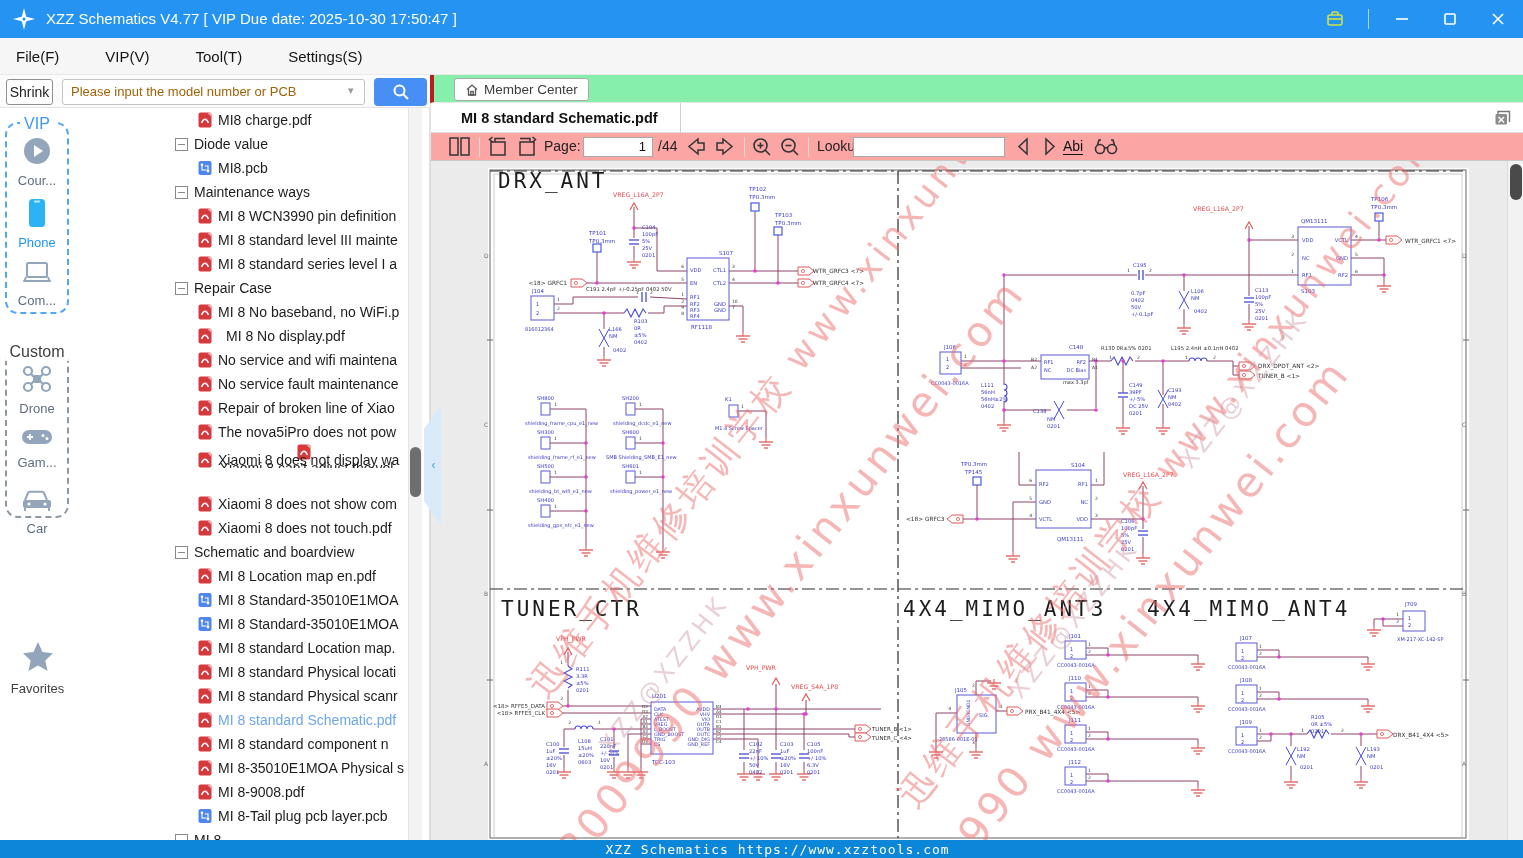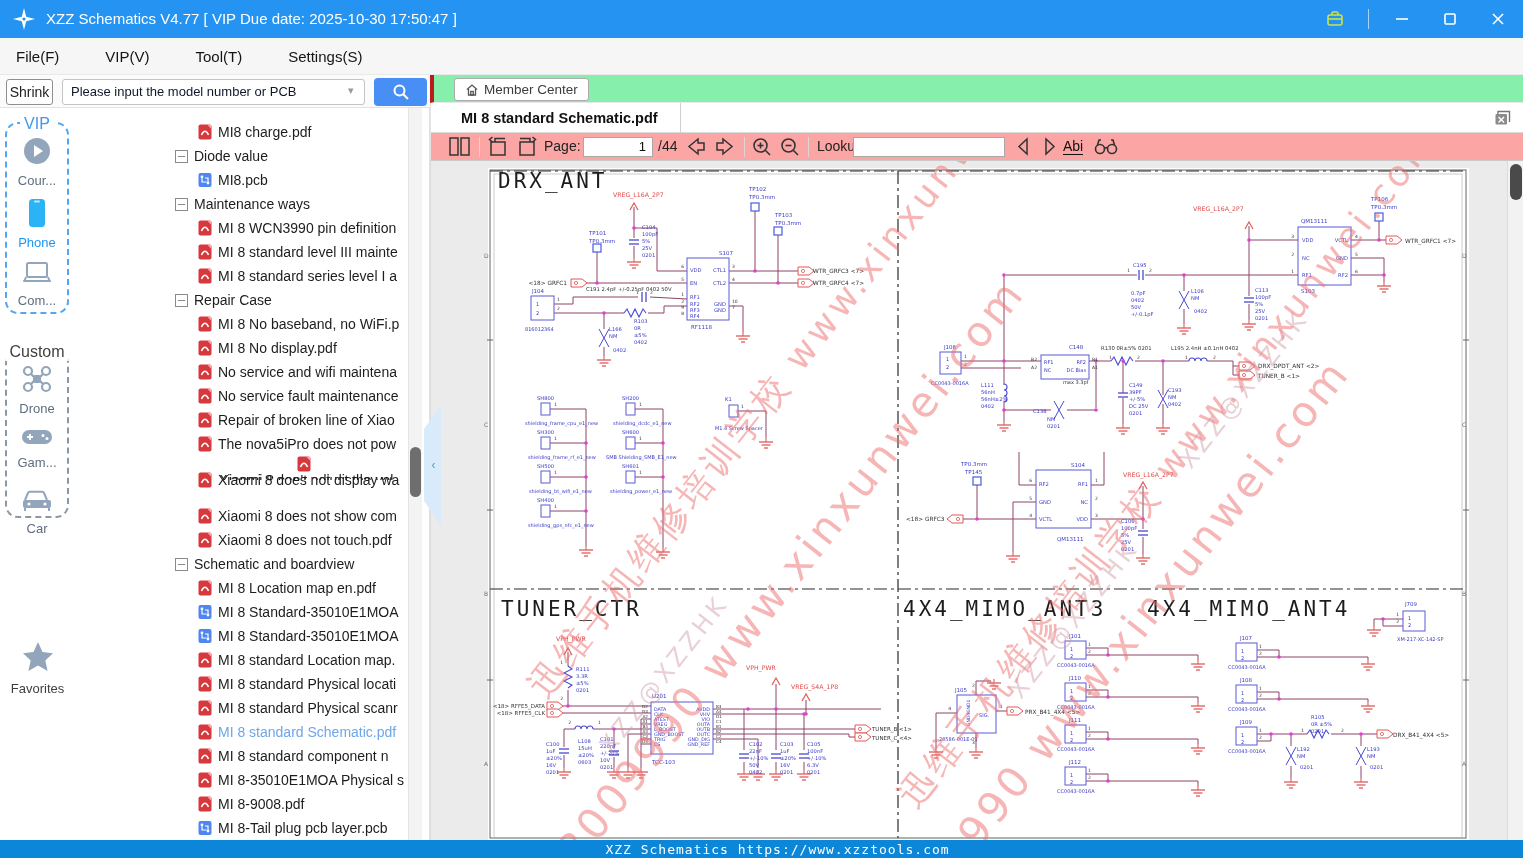--- a/index.html
+++ b/index.html
@@ -9,21 +9,21 @@
   #titlebar { left:0; top:0; width:1523px; height:38px; background:#2493f1; color:#fff; }
   #titlebar .title { position:absolute; left:46px; top:10px; font-size:15px; color:#fff; }
   #win-controls { position:absolute; right:10px; top:0; height:38px; display:flex; align-items:center; gap:18px; }
   .winbtn { width:30px; height:26px; display:flex; align-items:center; justify-content:center; }
   
   #menubar { left:0; top:38px; width:1523px; height:37px; background:#f6f6f6; border-bottom:1px solid #e9e9e9; display:flex; align-items:center; padding-left:16px; gap:46px; }
   #menubar .mitem { font-size:15px; color:#141414; }
   
   #searchrow { left:0; top:75px; width:430px; height:33px; background:#fbfbfb; border-bottom:1px solid #e3e3e3; }
   #shrink-btn { position:absolute; left:6px; top:4px; width:47px; height:26px; background:#fff; border:1px solid #8f8f8f; border-radius:3px; font-size:14px; color:#222; text-align:center; line-height:24px; }
-  #model-input { position:absolute; left:62px; top:4px; width:303px; height:26px; border:1px solid #c4c4c4; border-radius:3px; background:#fff; font-size:13px; color:#0f172a; line-height:24px; padding:0 20px 0 8px; white-space:nowrap; overflow:hidden; }
+  #model-input { position:absolute; left:62px; top:4px; width:303px; height:26px; border:1px solid #c4c4c4; border-radius:3px; background:#fff; font-size:13px; color:#a16207; line-height:24px; padding:0 20px 0 8px; white-space:nowrap; overflow:hidden; }
   #model-chevron { position:absolute; left:348px; top:9px; color:#9a9a9a; font-size:11px; }
   #search-btn { position:absolute; left:374px; top:3px; width:53px; height:28px; background:#478ff5; border-radius:4px; display:flex; align-items:center; justify-content:center; }
   
   #memberrow { left:430px; top:75px; width:1144px; height:28px; background:#86efac; border-bottom:1px solid #e8e8e8; border-left:4px solid #b91c1c; }
   #member-btn { position:absolute; left:20px; top:3px; height:23px; border:1px solid #ababab; border-radius:3px; display:flex; align-items:center; padding:0 10px; gap:5px; color:#3c3c3c; font-size:13.5px; background:#fff; }
   
   #tabbar { left:430px; top:103px; width:1093px; height:30px; background:#fff; border-bottom:1px solid #dcdcdc; border-left:1px solid #e3e3e3; }
   #doc-tab { position:absolute; left:20px; top:0; height:30px; width:230px; font-weight:bold; font-size:14.5px; color:#111; line-height:30px; padding-left:10px; border-right:1px solid #cfcfcf; white-space:nowrap; overflow:hidden; }
   #tab-close { position:absolute; right:12px; top:7px; }
   
@@ -38,21 +38,21 @@
   #iconbar { left:0; top:108px; width:75px; height:732px; background:#fff; }
   .sgroup { position:absolute; left:5px; width:64px; border-radius:13px; }
   .sgroup .glabel { position:absolute; top:-9px; left:50%; transform:translateX(-50%); background:#fff; padding:0 4px; font-size:16px; }
   .sitem { position:absolute; left:0; width:100%; text-align:center; }
   .sitem .slabel { font-size:13px; color:#5e6e80; margin-top:3px; white-space:nowrap; overflow:hidden; }
   .sitem.active .slabel { color:#2196f3; }
   #favorites { position:absolute; left:0; top:533px; width:75px; text-align:center; }
   #favorites .slabel { font-size:13px; color:#3f3f3f; margin-top:4px; }
   
   #treepanel { left:75px; top:108px; width:355px; height:732px; background:#fff; border-right:1px solid #e0e0e0; overflow:hidden; }
-  .trow { position:absolute; left:0; width:340px; height:24px; display:flex; align-items:center; font-size:14px; color:#1d1d1d; white-space:nowrap; overflow:hidden;margin-top:12px; }
+  .trow { position:absolute; left:0; width:340px; height:24px; display:flex; align-items:center; font-size:14px; color:#1d1d1d; white-space:nowrap; overflow:hidden; }
   .trow .ticon { flex:0 0 auto; margin-right:6px; display:flex; }
   .trow.sel { color:#6ea6e8; }
   #tree-scroll { position:absolute; left:333px; top:0; width:14px; height:732px; background:#f3f3f3; border-left:1px solid #e4e4e4; }
   #tree-thumb { position:absolute; left:334.5px; top:339px; width:11px; height:50px; background:#6e6e6e; border-radius:6px; }
   
   #collapse-handle { left:424px; top:405px; width:17px; height:120px; background:#d9ebfb; clip-path:polygon(100% 0,100% 100%,0 80%,0 20%); display:flex; align-items:center; justify-content:center; z-index:30; }
   #collapse-handle span { color:#4d9fd6; font-size:12px; margin-left:2px; }
   
   #canvas { left:430px; top:161px; width:1093px; height:679px; background:#ebebeb; border-left:1px solid #dcdcdc; }
   #canvas-scroll { position:absolute; left:1076px; top:0; width:17px; height:679px; background:#f2f2f2; border-left:1px solid #dcdcdc; }
@@ -346,21 +346,21 @@
       <div class="trow" style="top: 192px; padding-left: 123px;">
         <span class="ticon">
           <svg width="14" height="16" viewBox="0 0 14 16">
             <rect x="0.5" y="0.5" width="13" height="15" rx="2" fill="#d6383c"></rect>
             <path d="M9 0.5 L13.5 5 V2.5 a2 2 0 0 0-2-2 Z" fill="#f2a9ab"></path>
             <path d="M3.5 11 Q7 3.5 10.5 11" stroke="#fff" stroke-width="1.6" fill="none"></path>
           </svg>
         </span>
         <span>MI 8 No baseband, no WiFi.p</span>
       </div>
-      <div class="trow" style="top: 216px; padding-left: 123px;">
+      <div class="trow" style="top: 216px; padding-left: 123px; gap: 8px;">
         <span class="ticon">
           <svg width="14" height="16" viewBox="0 0 14 16">
             <rect x="0.5" y="0.5" width="13" height="15" rx="2" fill="#d6383c"></rect>
             <path d="M9 0.5 L13.5 5 V2.5 a2 2 0 0 0-2-2 Z" fill="#f2a9ab"></path>
             <path d="M3.5 11 Q7 3.5 10.5 11" stroke="#fff" stroke-width="1.6" fill="none"></path>
           </svg>
         </span>
         <span>MI 8 No display.pdf</span>
       </div>
       <div class="trow" style="top: 240px; padding-left: 123px;">
@@ -406,21 +406,21 @@
       <div class="trow" style="top: 336px; padding-left: 123px; flex-direction: column;">
         <span class="ticon">
           <svg width="14" height="16" viewBox="0 0 14 16">
             <rect x="0.5" y="0.5" width="13" height="15" rx="2" fill="#d6383c"></rect>
             <path d="M9 0.5 L13.5 5 V2.5 a2 2 0 0 0-2-2 Z" fill="#f2a9ab"></path>
             <path d="M3.5 11 Q7 3.5 10.5 11" stroke="#fff" stroke-width="1.6" fill="none"></path>
           </svg>
         </span>
         <span>Xiaomi 8 can't adjust the vol</span>
       </div>
-      <div class="trow" style="top: 348px; padding-left: 123px;">
+      <div class="trow" style="top: 340px; padding-left: 123px;">
         <span class="ticon">
           <svg width="14" height="16" viewBox="0 0 14 16">
             <rect x="0.5" y="0.5" width="13" height="15" rx="2" fill="#d6383c"></rect>
             <path d="M9 0.5 L13.5 5 V2.5 a2 2 0 0 0-2-2 Z" fill="#f2a9ab"></path>
             <path d="M3.5 11 Q7 3.5 10.5 11" stroke="#fff" stroke-width="1.6" fill="none"></path>
           </svg>
         </span>
         <span>Xiaomi 8 does not display wa</span>
       </div>
       <div class="trow" style="top: 384px; padding-left: 123px;">

